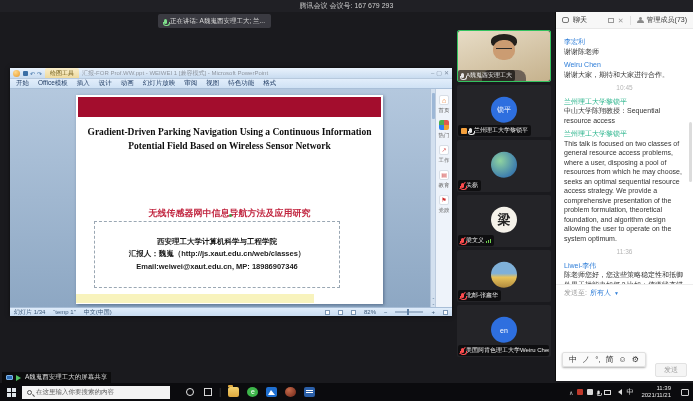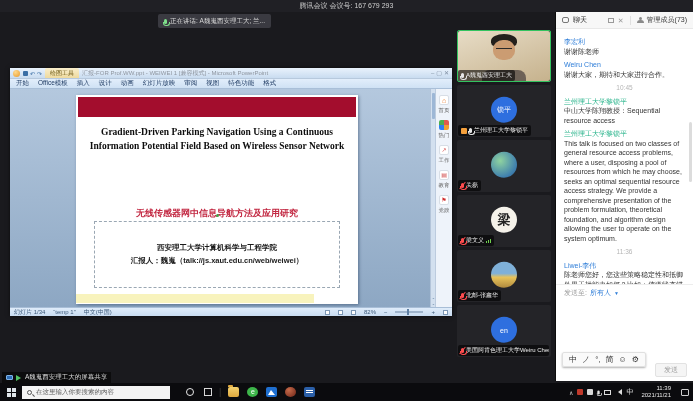--- a/index.html
+++ b/index.html
@@ -43,21 +43,21 @@
   .sp-ic.hot{border:none;background:conic-gradient(#e05a4e 0 90deg,#f0a030 90deg 180deg,#2d7ff0 180deg 270deg,#4caf50 270deg 360deg);border-radius:2px;}
   .sp-lb{font-size:6px;color:#666;transform:scale(.9);}
   .pstatus{position:absolute;left:0;bottom:0;right:0;height:9px;background:linear-gradient(#dfecfa,#c9dcf1);border-top:1px solid #a8bed7;
     display:flex;align-items:center;font-size:6px;color:#3d5a7a;padding:0 4px;gap:8px;white-space:nowrap;}
   .pstatus .grow{flex:1}
   .vbox{width:5px;height:5px;border:1px solid #7c97b5;background:#fff;}
   .zslider{width:28px;height:2px;background:#9fb4cc;position:relative;}
   .zslider i{position:absolute;left:12px;top:-2px;width:2px;height:6px;background:#5e7fa3;}
 
   
-  .slide{position:absolute;left:66px;top:6px;width:282px;height:209px;background:#fff;box-shadow:1px 1px 3px rgba(20,40,70,.45);}
+  .slide{position:absolute;left:66px;top:6px;width:307px;height:209px;background:#fff;box-shadow:1px 1px 3px rgba(20,40,70,.45);}
   .banner{position:absolute;left:2px;top:2px;right:2px;height:20px;background:#a30d2d;}
   .stitle{position:absolute;left:8px;right:8px;top:30px;text-align:center;font-family:"Liberation Serif",serif;
     font-weight:bold;font-size:9.5px;line-height:14px;color:#0d0d0d;}
   .ssub{position:absolute;left:8px;right:8px;top:100px;text-align:center;font-weight:bold;font-size:9px;color:#c22741;margin-top:12px;}
   .sdot{position:absolute;left:50%;top:119px;width:3px;height:3px;margin-left:-1px;border-radius:50%;background:#43a047;}
   .sbox{position:absolute;left:18px;top:126px;width:246px;height:67px;border:1px dashed #9aa7b3;
     display:flex;flex-direction:column;justify-content:center;}
   .sline{text-align:center;font-weight:bold;font-size:7.5px;line-height:12.5px;color:#1a1a1a;white-space:nowrap;}
   .yband{position:absolute;left:0;top:199px;width:238px;height:9px;background:#f8f3bd;}
 
@@ -189,21 +189,22 @@
       </div>
     <div class="pbody">
       <div class="pcanvas">
         <div class="slide">
           <div class="banner"></div>
           <div class="stitle">Gradient-Driven Parking Navigation Using a Continuous Information Potential Field Based on Wireless Sensor Network</div>
           <div class="ssub">无线传感器网中信息导航方法及应用研究</div>
           <div class="sdot"></div>
           <div class="sbox">
               <div class="sline">西安理工大学计算机科学与工程学院</div>
-              <div class="sline">汇报人：魏嵬（talk://js.xaut.edu.cn/web/weiwei）</div>
+              <div class="sline">汇报人：魏嵬（http://js.xaut.edu.cn/web/classes）</div>
+              <div class="sline">Email:weiwei@xaut.edu.cn, MP: 18986907346</div>
             </div>
           <div class="yband"></div>
         </div>
       </div>
       <div class="pscroll">
         <span class="pthumb"></span>
         <span class="pchev">⌃<br>⌄</span>
       </div>
       <div class="ppanel">
           <div class="sp-item">

